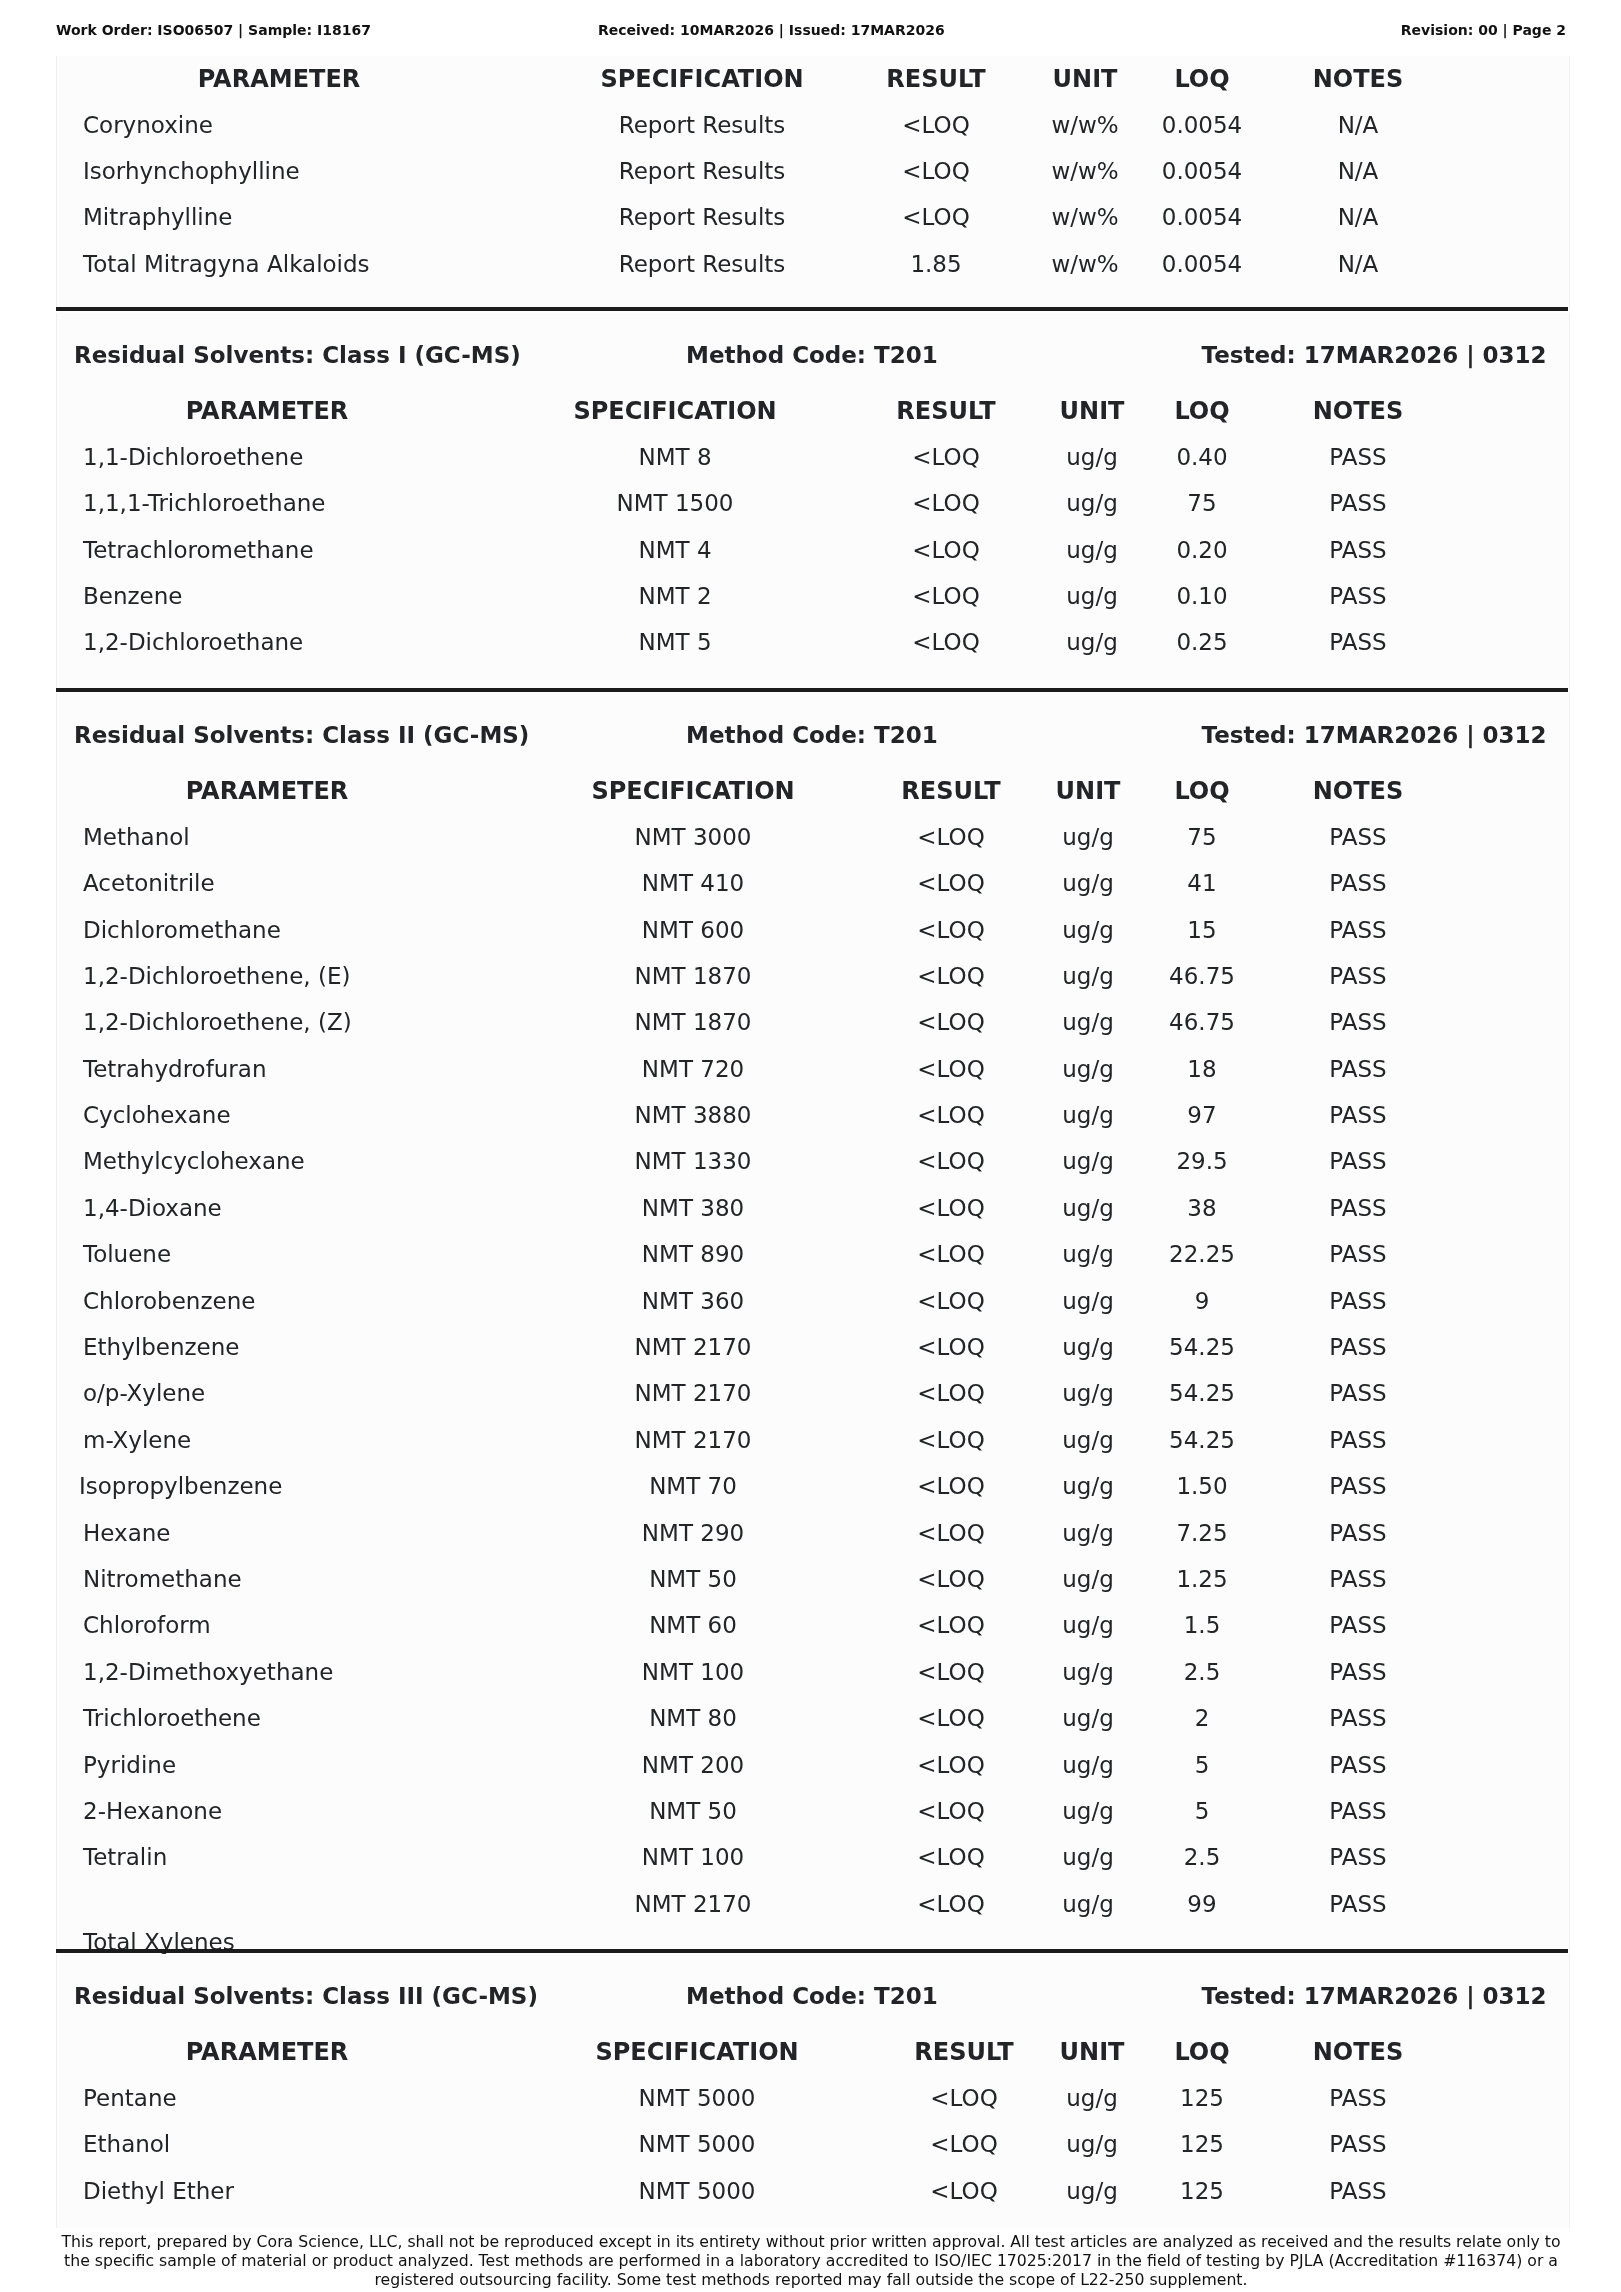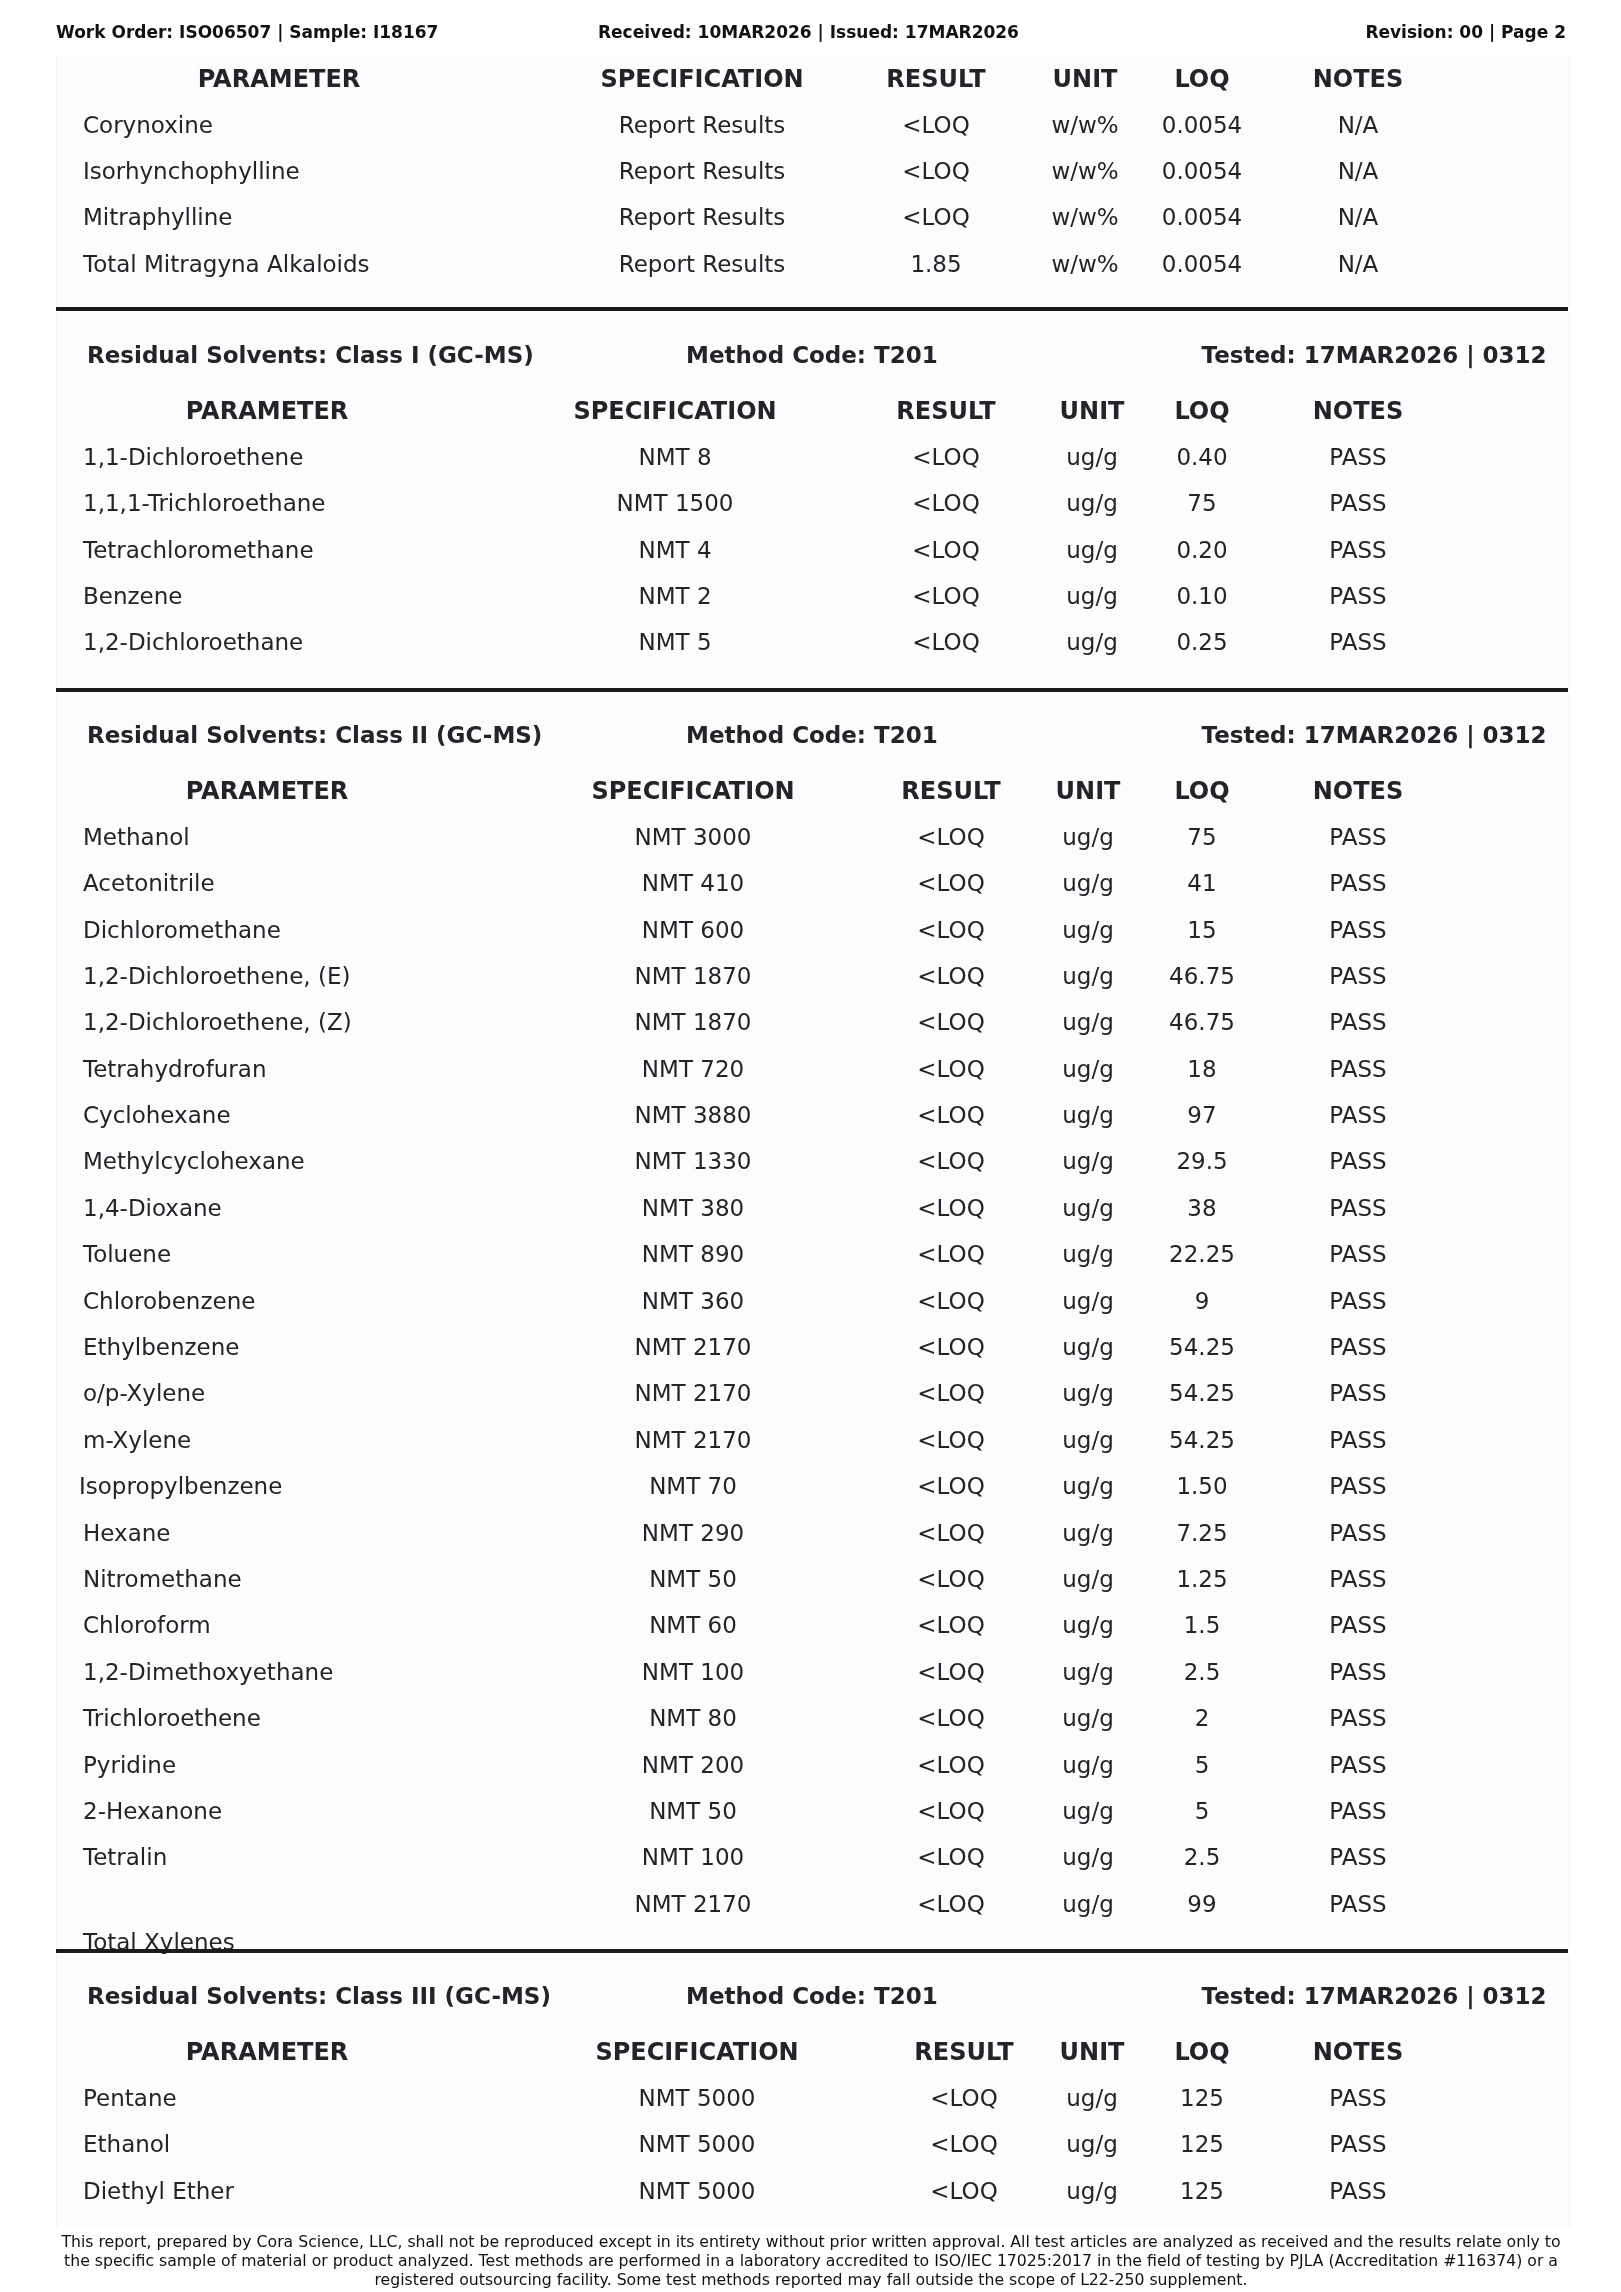--- a/index.html
+++ b/index.html
@@ -2,36 +2,36 @@
 <html style="font-size:14.3px"><head>
 <meta charset="utf-8">
 <style>
   html, body { margin: 0; padding: 0; background: #ffffff; }
   body {
     width: 1622px; height: 2293px; position: relative; overflow: hidden;
     font-family: "DejaVu Sans", sans-serif; color: #222428;
   }
   .topbar {
     position: absolute; left: 56px; right: 56px; top: 21.5px; height: 25px;
-    font-size: 17px; font-weight: bold; color: #111;
+    font-size: 14px; font-weight: bold; color: #111;
   }
   .topbar span { position: absolute; top: 0; white-space: nowrap; }
   .topbar .l { left: 0; }
   .topbar .c { left: 542px; }
   .topbar .r { right: 0; }
 
   .panel {
     position: absolute; left: 56px; width: 1512px; background: #fcfcfc;
     border-left: 0.9px solid #f0f0f0; border-right: 0.9px solid #f0f0f0;
   }
   .rule { position: absolute; left: 56px; width: 1512px; height: 3.6px; background: #1b1b1b; }
 
   .sec-head { position: absolute; left: 0; right: 0; height: 30px; font-size: 23px; font-weight: bold; color: #222428; }
   .sec-head span { position: absolute; top: 0; white-space: nowrap; }
-  .sec-head .t { left: 30px; }
+  .sec-head .t { left: 17px; }
   .sec-head .m { left: 629px; }
   .sec-head .d { right: 22.4px; }
 
   .row { position: absolute; left: 0; right: 0; height: 36px; font-size: 23px; }
   .row span { position: absolute; top: 0; white-space: nowrap; }
   .row.hdr { font-weight: bold; font-size: 24px; text-decoration: underline; }
   .cell-c { transform: translateX(-50%); }
 
   .footer {
     position: absolute; left: 56px; right: 56px; top: 2232px;

